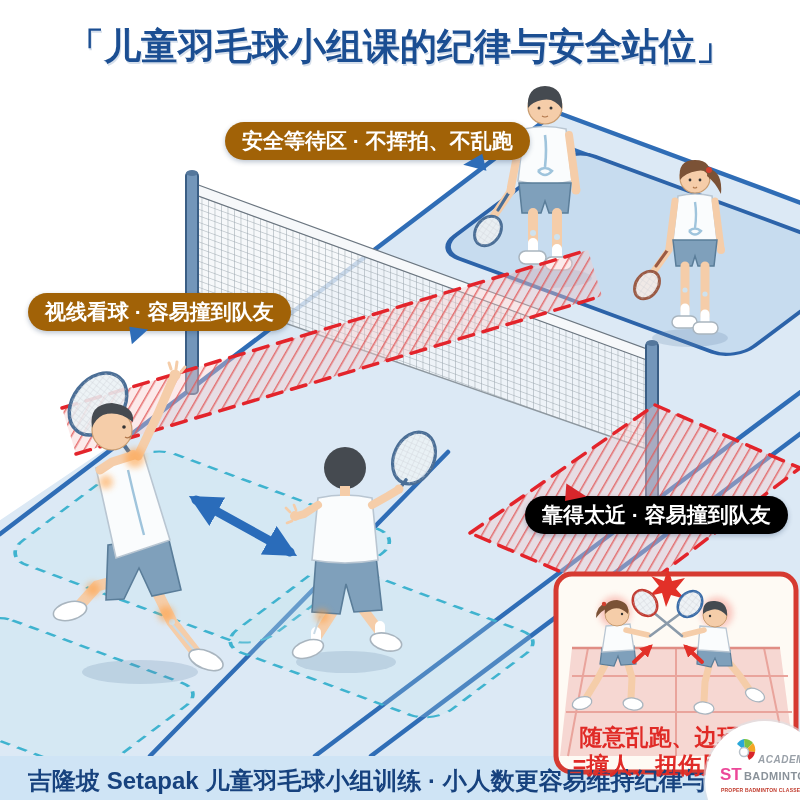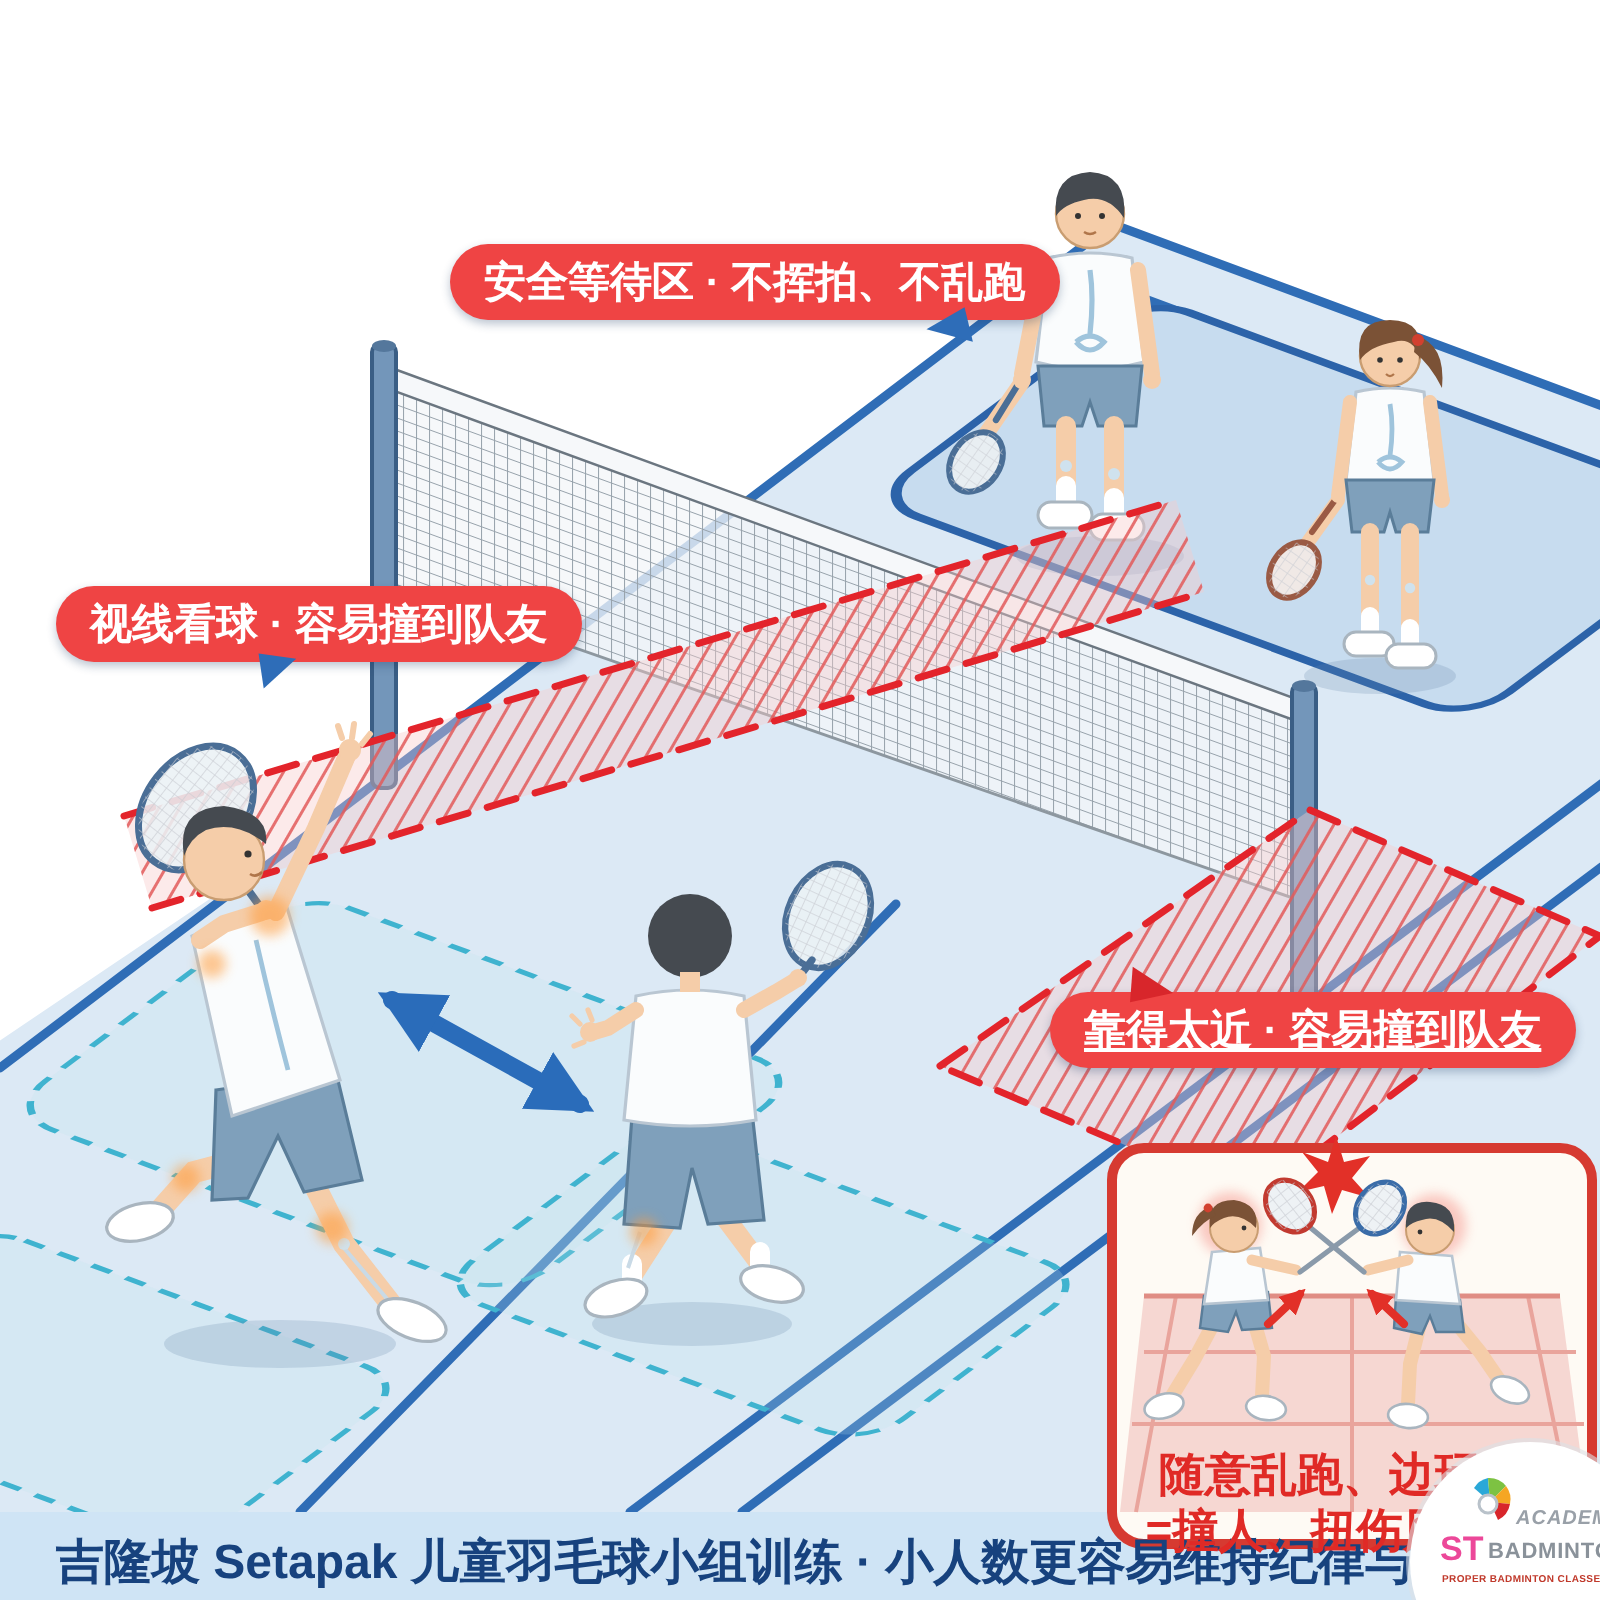--- a/index.html
+++ b/index.html
@@ -2,33 +2,33 @@
 <html><head>
 <meta charset="utf-8">
 <style>
   html,body{margin:0;padding:0;background:#e8e8e8;}
   *{box-sizing:border-box;font-family:"Liberation Sans","DejaVu Sans",sans-serif;}
   #stage{position:relative;width:800px;height:800px;background:#ffffff;overflow:hidden;margin:0 auto;}
   #scene{position:absolute;left:0;top:0;z-index:1;}
   .title{position:absolute;left:0;top:22px;width:800px;text-align:center;
          font-size:37px;font-weight:800;color:#1b4e92;letter-spacing:0px;z-index:4;
          text-shadow:1px 2px 0 rgba(27,78,146,0.18);white-space:nowrap;}
-  .pill{position:absolute;padding:5px 17px;border-radius:24px;background:#ef4444;color:#ffffff;
+  .pill{position:absolute;padding:5px 17px;border-radius:24px;background:#a16207;color:#ffffff;
         font-size:21px;font-weight:700;white-space:nowrap;z-index:5;
         box-shadow:0 2px 5px rgba(30,60,100,.3);}
   .pill::after{content:"";position:absolute;width:0;height:0;border-style:solid;}
   .tail-br::after{right:42px;bottom:-15px;border-width:17px 5px 0 17px;
         border-color:#2E6DB8 transparent transparent transparent;transform:rotate(-30deg);}
   .tail-b::after{left:100px;bottom:-14px;border-width:17px 14px 0 5px;
         border-color:#2E6DB8 transparent transparent transparent;transform:rotate(8deg);}
   .tail-bl::after{left:58px;bottom:-14px;border-width:17px 4px 0 16px;
         border-color:#2E6DB8 transparent transparent transparent;transform:rotate(-10deg);}
   .tail-tr::after{right:56px;top:-14px;border-width:0 5px 17px 17px;
         border-color:transparent transparent #2E6DB8 transparent;transform:rotate(14deg);}
-  .pill-red{background:#ef4444;text-decoration:underline;}
+  .pill-red{background:#000000;}
   .pill-red.tail-tl::after{left:38px;top:-14px;border-width:0 17px 17px 5px;
         border-color:transparent transparent #D8262B transparent;transform:rotate(-12deg);}
   .inset-warning{position:absolute;left:558px;top:724px;width:204px;text-align:center;
         color:#E02A26;font-size:23px;font-weight:800;line-height:1.2;z-index:6;}
   .footer-text{position:absolute;left:28px;top:765px;font-size:24px;font-weight:700;
         color:#17427E;z-index:4;white-space:nowrap;}
   .logo{position:absolute;left:705px;top:721px;width:120px;height:120px;border-radius:50%;
         background:#ffffff;z-index:7;box-shadow:0 0 0 2px rgba(220,225,230,.6);}
   .logo-academy{position:absolute;left:53px;top:33px;font-size:10px;font-style:italic;
         font-weight:700;color:#99a0a8;letter-spacing:.5px;}
@@ -277,20 +277,21 @@
       <ellipse cx="645" cy="603" rx="11" ry="14" transform="rotate(-38 645 603)" fill="#eef2f5" stroke="#c23a30" stroke-width="2.6"></ellipse>
       <ellipse cx="645" cy="603" rx="11" ry="14" transform="rotate(-38 645 603)" fill="url(#pinkmesh)" opacity="0.8"></ellipse>
     </g>
     <g>
       <line x1="634" y1="662" x2="650" y2="647" stroke="#e23028" stroke-width="4" stroke-linecap="round" marker-end="url(#ahred)"></line>
       <line x1="702" y1="662" x2="686" y2="647" stroke="#e23028" stroke-width="4" stroke-linecap="round" marker-end="url(#ahred)"></line>
     </g>
   </g>
 </svg>
 
+<div class="title">「儿童羽毛球小组课的纪律与安全站位」</div>
 
 <div class="pill tail-br" style="left:225px;top:122px">安全等待区 · 不挥拍、不乱跑</div>
 
 <div class="pill tail-b" style="left:28px;top:293px">视线看球 · 容易撞到队友</div>
 
 
 <div class="pill pill-red tail-tl" style="left:525px;top:496px">靠得太近 · 容易撞到队友</div>
 
 
 <div class="inset-warning">

